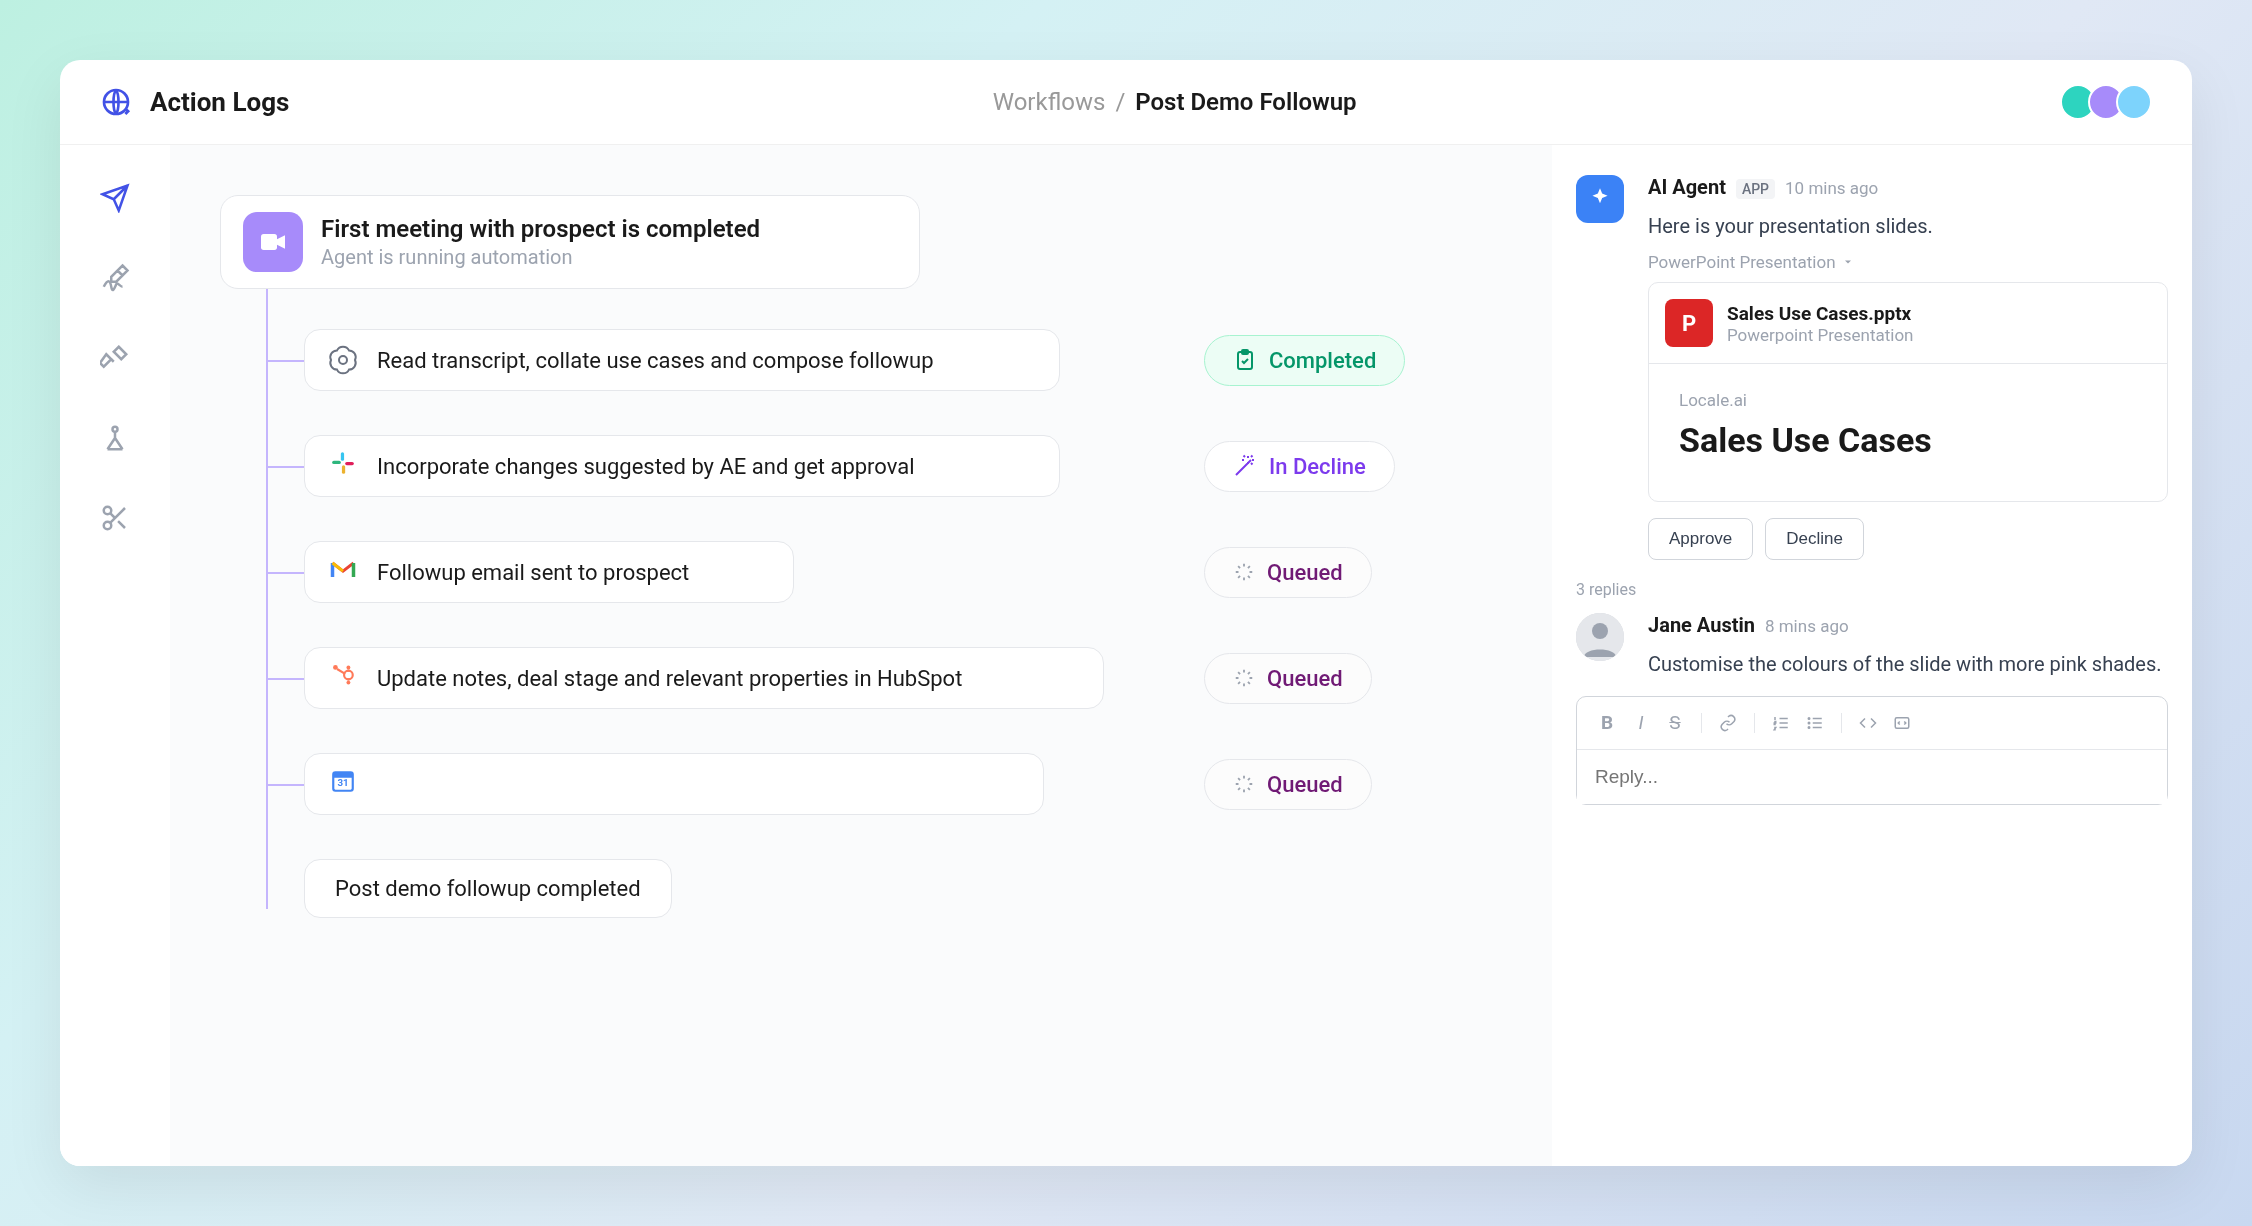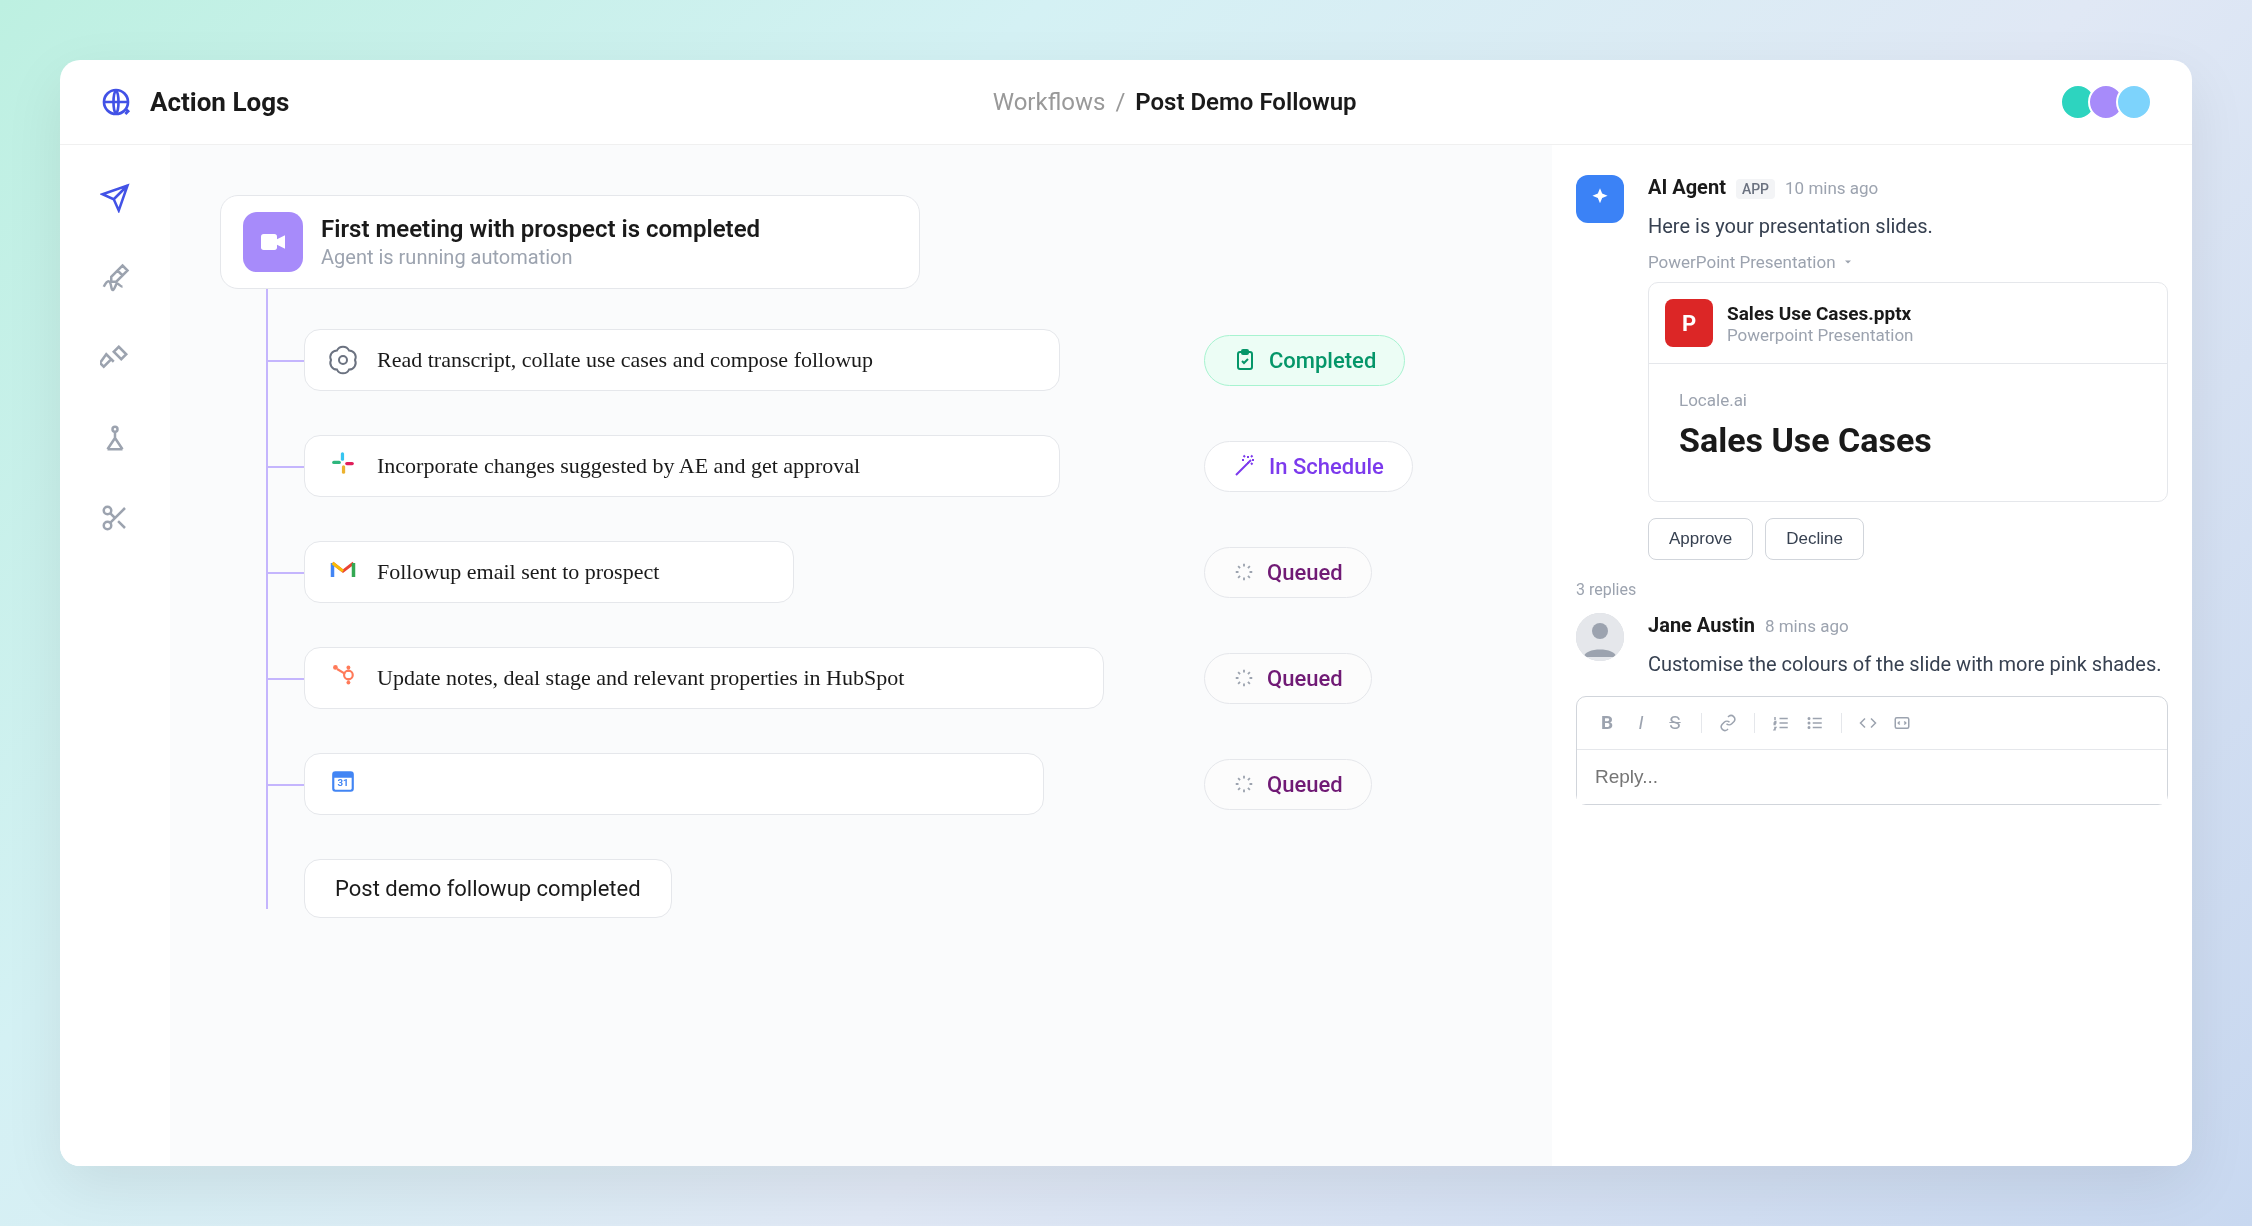--- a/index.html
+++ b/index.html
@@ -114,21 +114,21 @@
   border-radius: 16px;
   padding: 14px 22px;
   min-height: 60px;
 }
 .step-card.w1 { width: 756px; }
 .step-card.w2 { width: 756px; }
 .step-card.w3 { width: 490px; }
 .step-card.w4 { width: 800px; }
 .step-card.w5 { width: 740px; }
 .step-icon { width: 32px; height: 32px; flex-shrink: 0; display: flex; align-items: flex-start; justify-content: center; }
-.step-label { font-size: 22px; color: #1a1a1a; font-family: Liberation Serif, serif; }
+.step-label { font-size: 22px; color: #1a1a1a; }
 .status-wrap { position: absolute; left: 900px; }
 .status-completed {
   background: #ecfdf5;
   border: 1px solid #a7f3d0;
   color: #059669;
 }
 .status-progress {
   background: #fff;
   border: 1px solid #e5e7eb;
   color: #7c3aed;
@@ -333,21 +333,21 @@
                   <rect x="14" y="11" width="8" height="3" rx="1.5" fill="#E01E5A"></rect>
                 </svg>
             </span>
             <span class="step-label">Incorporate changes suggested by AE and get approval</span>
           </div>
           <div class="status-wrap">
             <div class="status-progress" style="display:flex;align-items:center;gap:12px;padding:12px 28px;border-radius:999px;font-size:22px;font-weight:500;">
               <svg width="24" height="24" viewBox="0 0 24 24" fill="none" stroke="#7c3aed" stroke-width="2">
                   <path d="M15 4V2M15 10V8M11 6H9M21 6h-2M18 9l1.5 1.5M18 3l1.5-1.5M12 3l-1.5-1.5M6 18l12-12M3 21l3-3"></path>
                 </svg>
-              <span>In Schedule</span>
+              <span>In Decline</span>
             </div>
           </div>
         </div>
 
         <div class="step-row">
           <div class="step-card w3">
             <span class="step-icon">
               <svg viewBox="0 0 24 24" width="28" height="28">
                   <path d="M3 6h18v12H3z" fill="#fff"></path>
                   <path d="M3 6l9 7 9-7" fill="none" stroke="#EA4335" stroke-width="2.5"></path>

